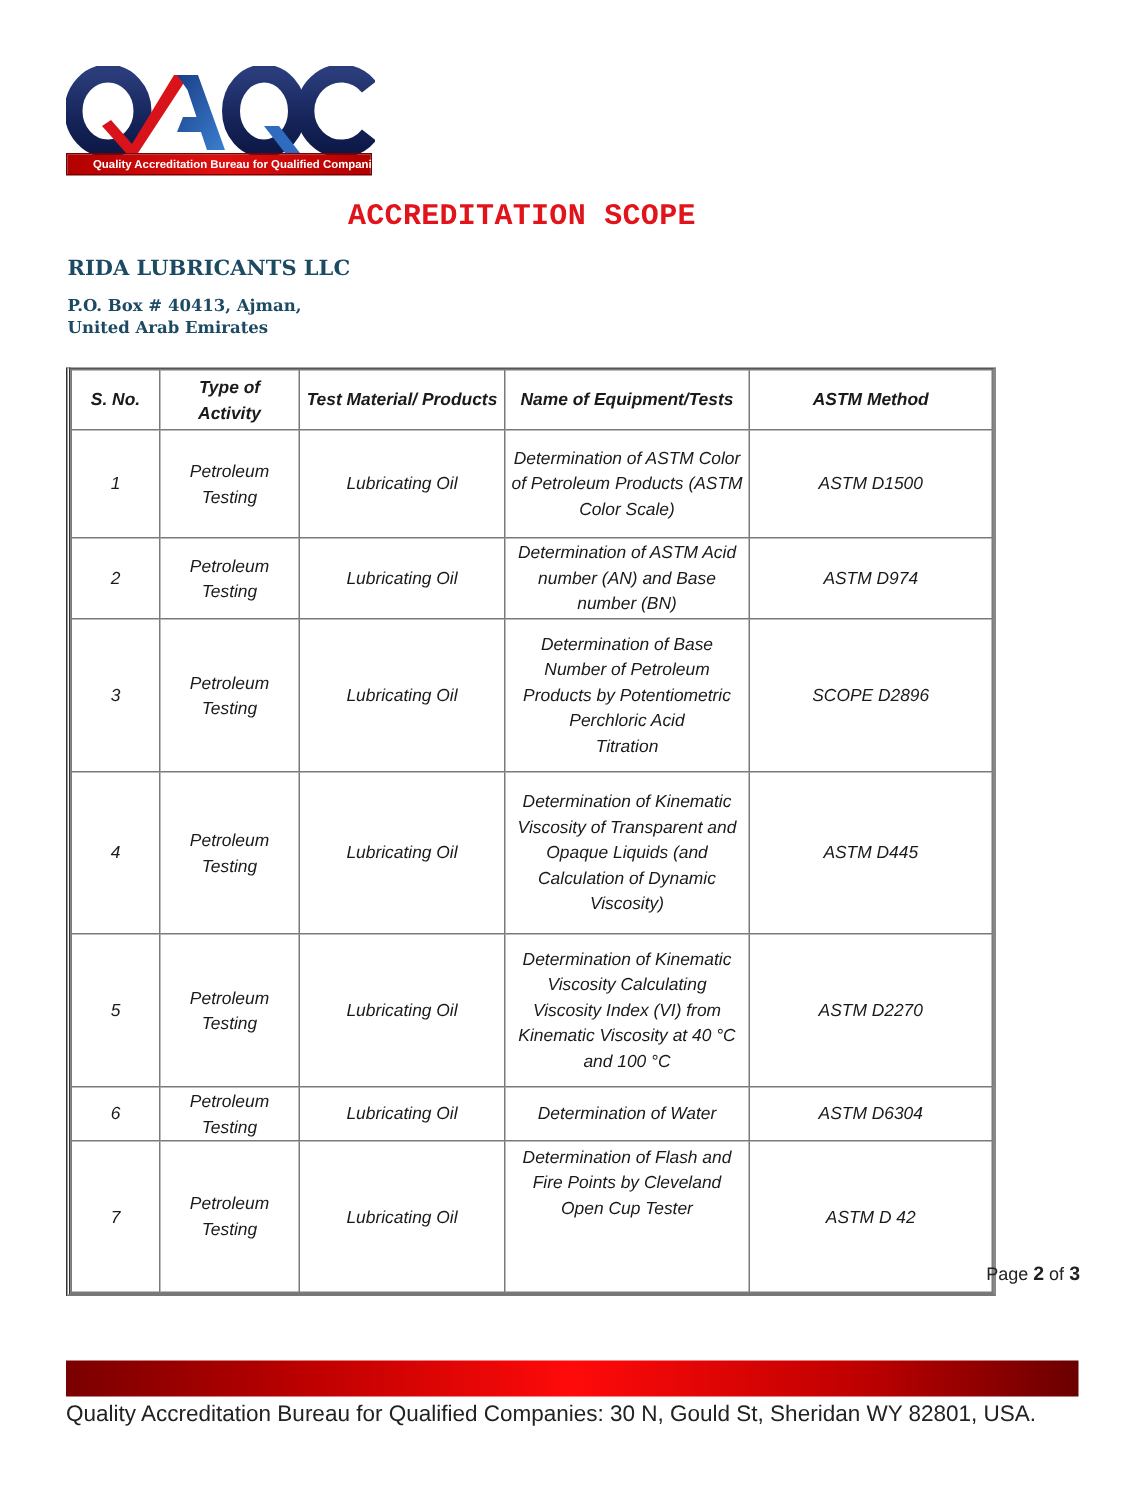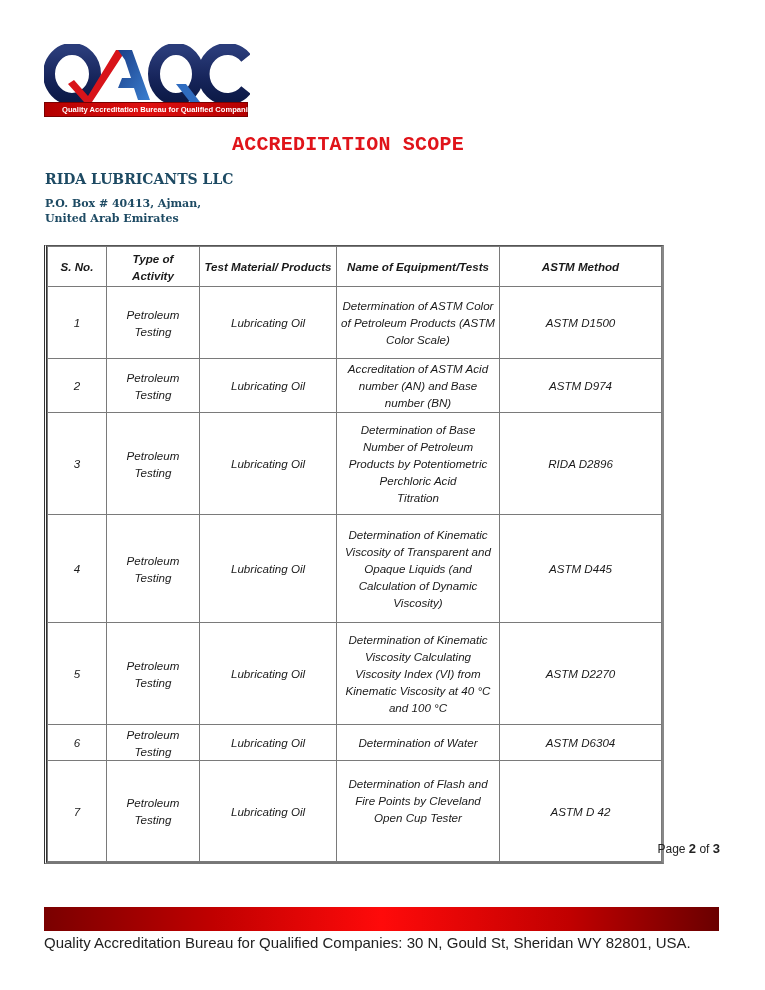--- a/index.html
+++ b/index.html
@@ -91,30 +91,30 @@
         <td>1</td>
         <td>Petroleum Testing</td>
         <td>Lubricating Oil</td>
         <td>Determination of ASTM Color of Petroleum Products (ASTM Color Scale)</td>
         <td>ASTM D1500</td>
       </tr>
       <tr style="height:54px">
         <td>2</td>
         <td>Petroleum Testing</td>
         <td>Lubricating Oil</td>
-        <td>Accreditation of ASTM Acid number (AN) and Base number (BN)</td>
+        <td>Determination of ASTM Acid number (AN) and Base number (BN)</td>
         <td>ASTM D974</td>
       </tr>
       <tr style="height:102px">
         <td>3</td>
         <td>Petroleum Testing</td>
         <td>Lubricating Oil</td>
         <td class="multi">Determination of Base Number of Petroleum Products by Potentiometric Perchloric Acid
 Titration</td>
-        <td>RIDA D2896</td>
+        <td>SCOPE D2896</td>
       </tr>
       <tr style="height:108px">
         <td>4</td>
         <td>Petroleum Testing</td>
         <td>Lubricating Oil</td>
         <td>Determination of Kinematic Viscosity of Transparent and Opaque Liquids (and Calculation of Dynamic Viscosity)</td>
         <td>ASTM D445</td>
       </tr>
       <tr style="height:102px">
         <td>5</td>
@@ -127,21 +127,21 @@
         <td>6</td>
         <td>Petroleum Testing</td>
         <td>Lubricating Oil</td>
         <td>Determination of Water</td>
         <td>ASTM D6304</td>
       </tr>
       <tr style="height:101px">
         <td>7</td>
         <td>Petroleum Testing</td>
         <td>Lubricating Oil</td>
-        <td style="vertical-align:top;padding-top:14px">Determination of Flash and Fire Points by Cleveland Open Cup Tester</td>
+        <td style="vertical-align:top;padding-top:2px">Determination of Flash and Fire Points by Cleveland Open Cup Tester</td>
         <td>ASTM D 42</td>
       </tr>
     </tbody>
   </table>
 </div>
 
 <div class="page-num">
   <span>Page</span>
   <b>2</b>
   <span>of</span>

